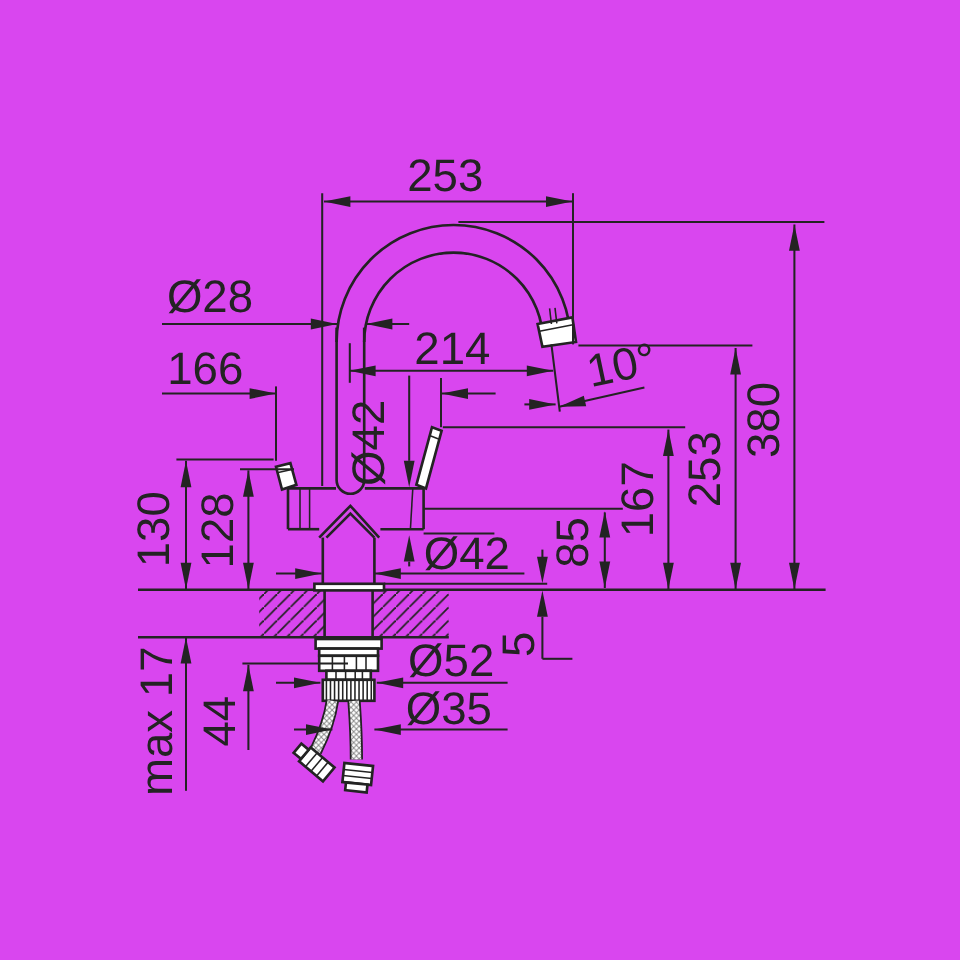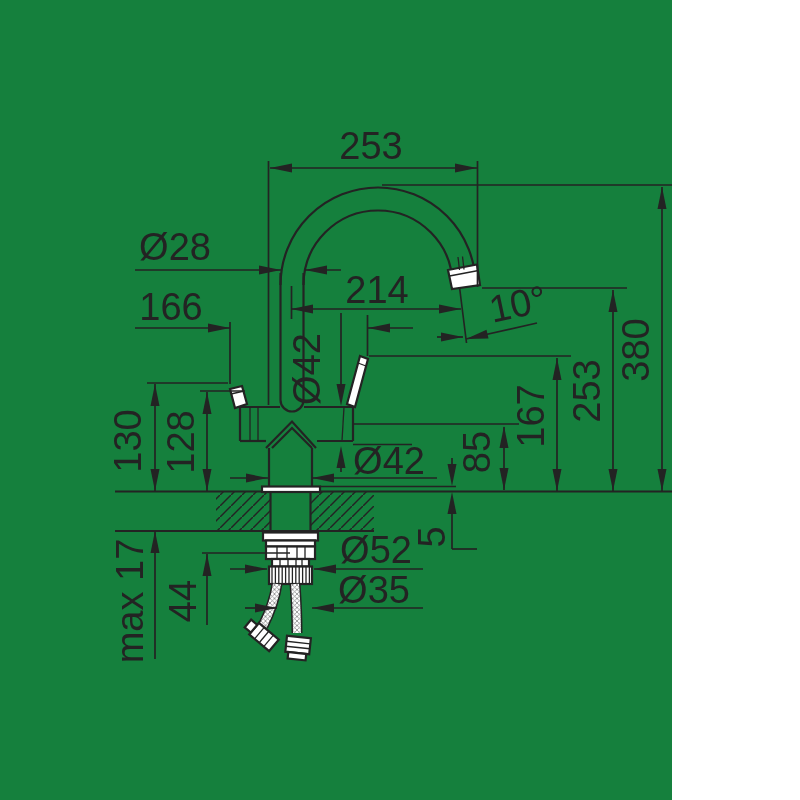--- a/index.html
+++ b/index.html
@@ -1,16 +1,16 @@
 <!DOCTYPE html>
 <html><head>
 <meta charset="utf-8">
 <style>
   html,body{margin:0;padding:0;background:#ffffff;}
-  .stage{width:672px;height:800px;position:relative;background:#15803d;overflow:hidden;}
+  .stage{width:800px;height:800px;position:relative;background:#d946ef;overflow:hidden;}
   svg{display:block;}
   text{font-family:"Liberation Sans","DejaVu Sans",sans-serif;fill:#232323;}
   .dim-num{font-size:38px;}
   .ln{stroke:#232323;stroke-width:2.2;fill:none;}
   .thin{stroke:#232323;stroke-width:1.3;fill:none;}
   .dim{stroke:#232323;stroke-width:1.7;fill:none;}
   .arr{fill:#232323;stroke:none;}
   .whitefill{fill:#ffffff;stroke:#232323;stroke-width:2.2;}
 </style>
 </head>

